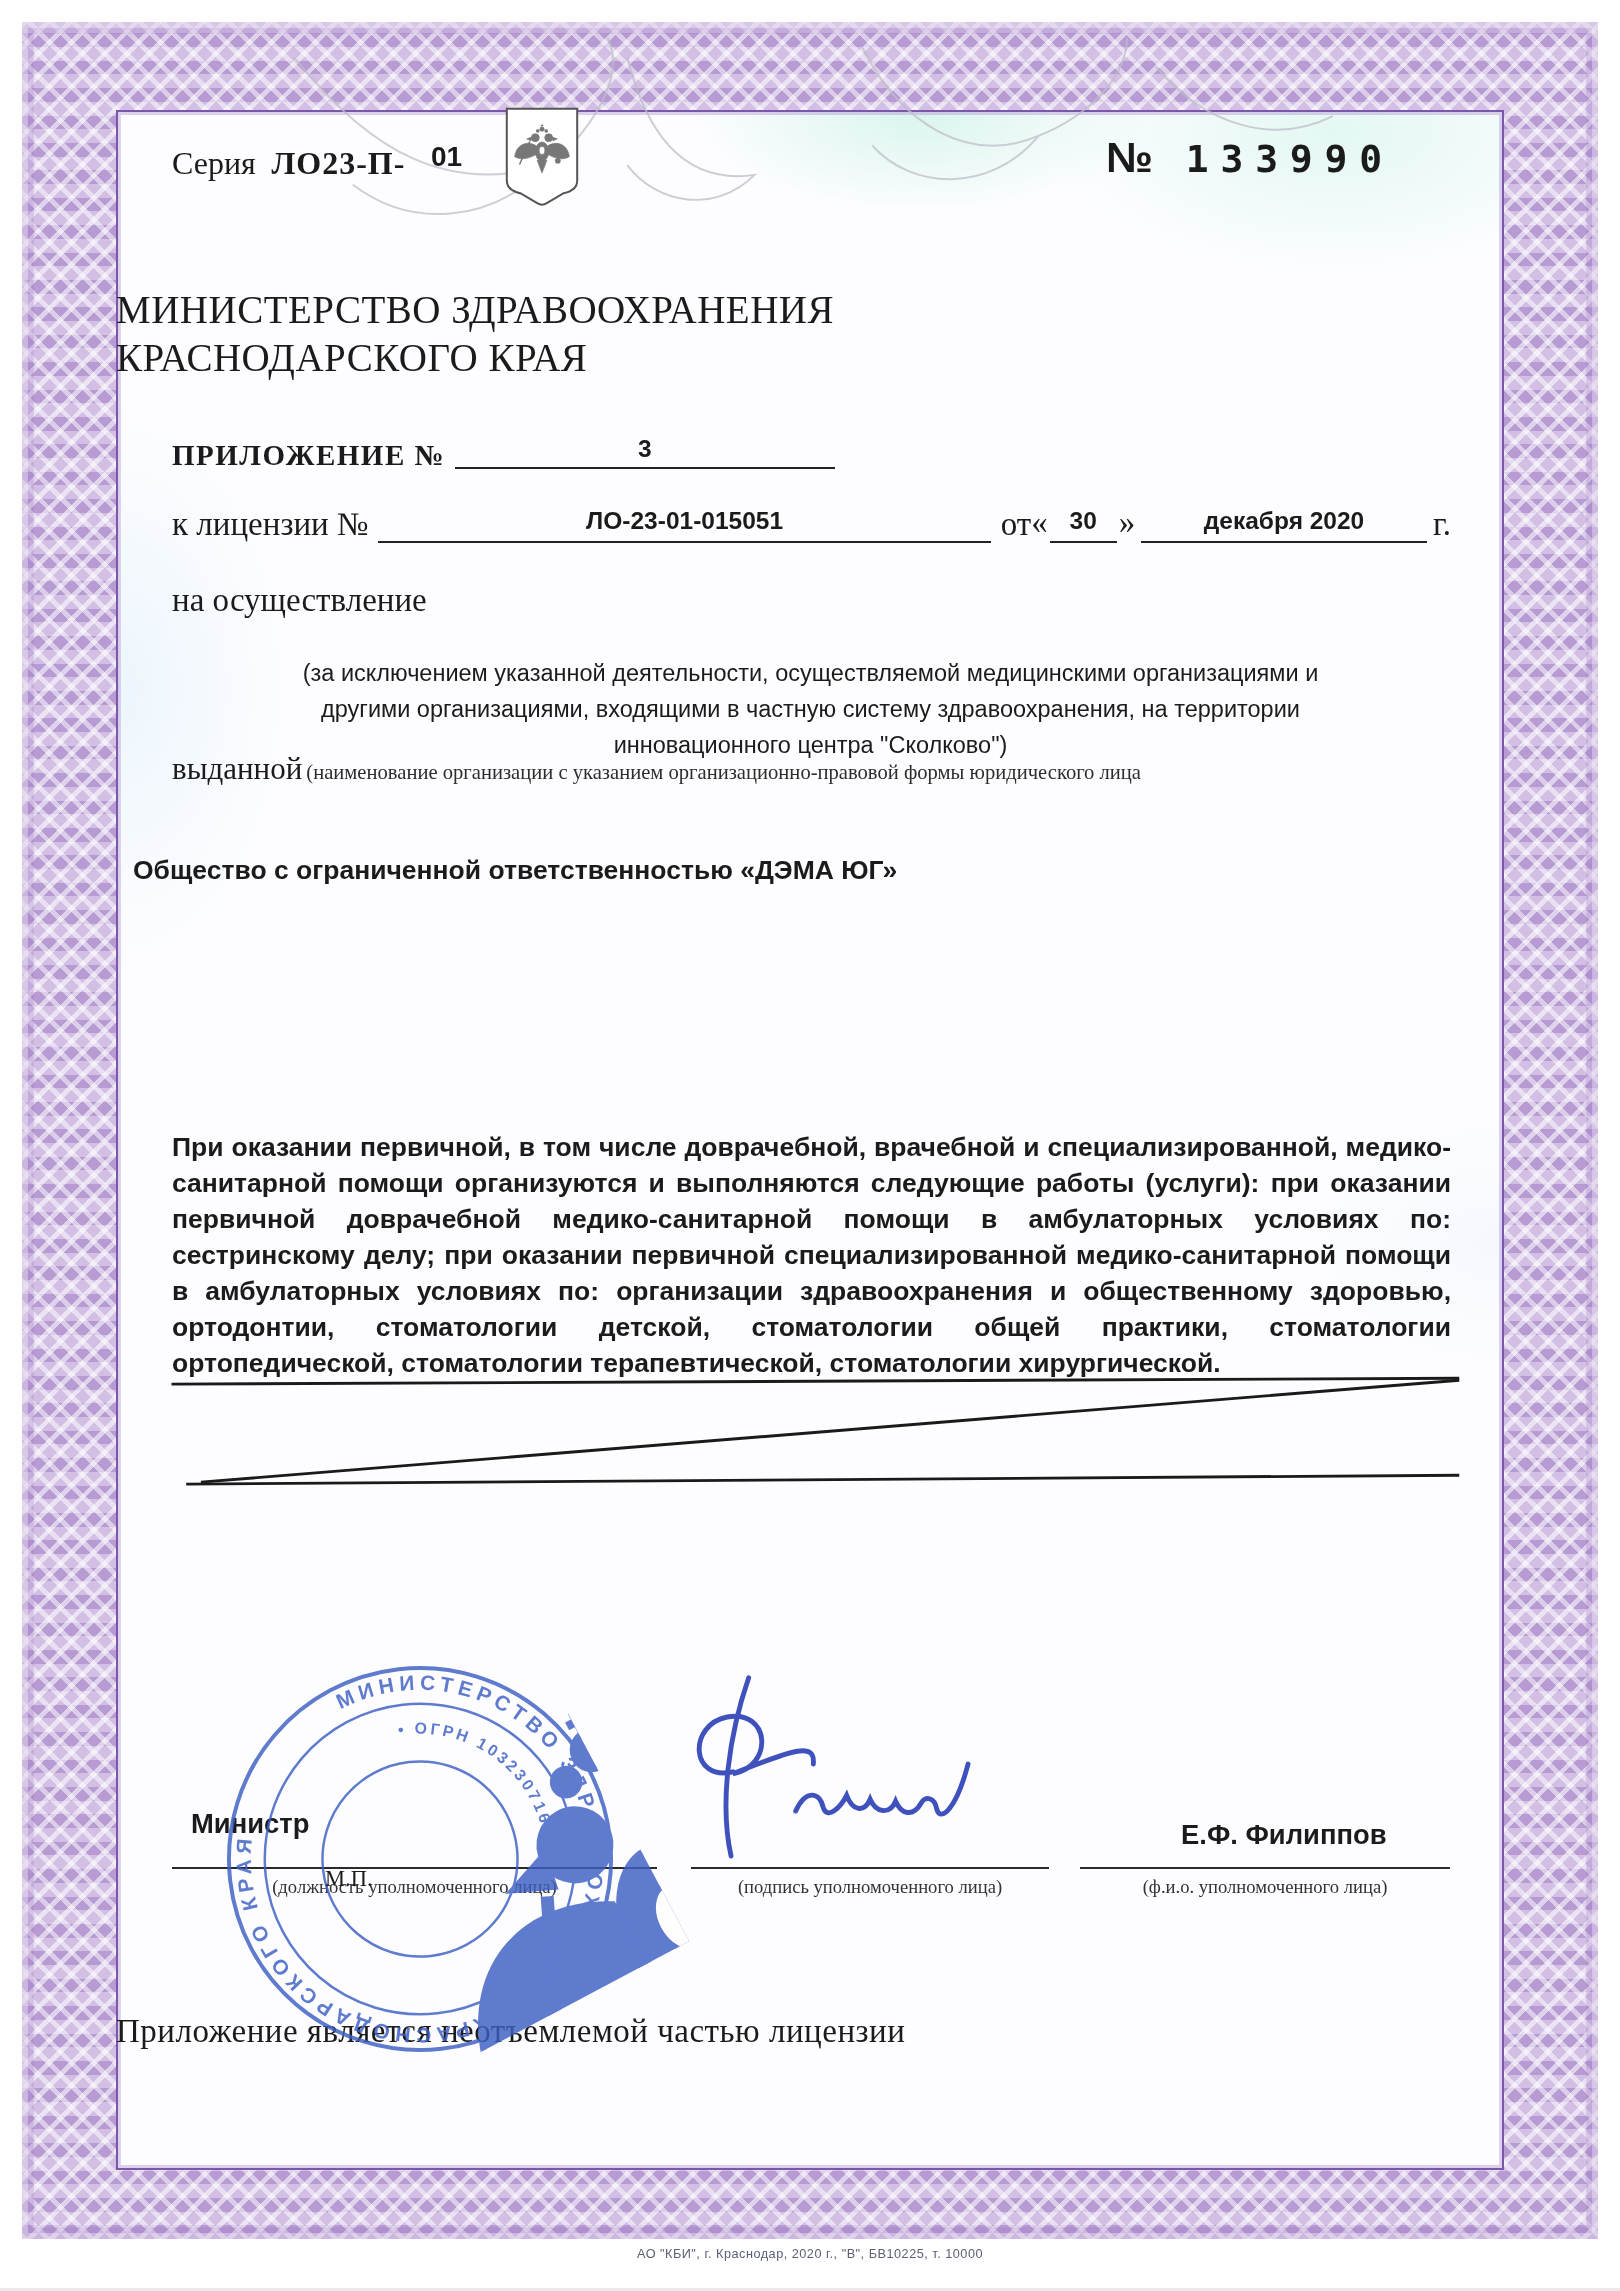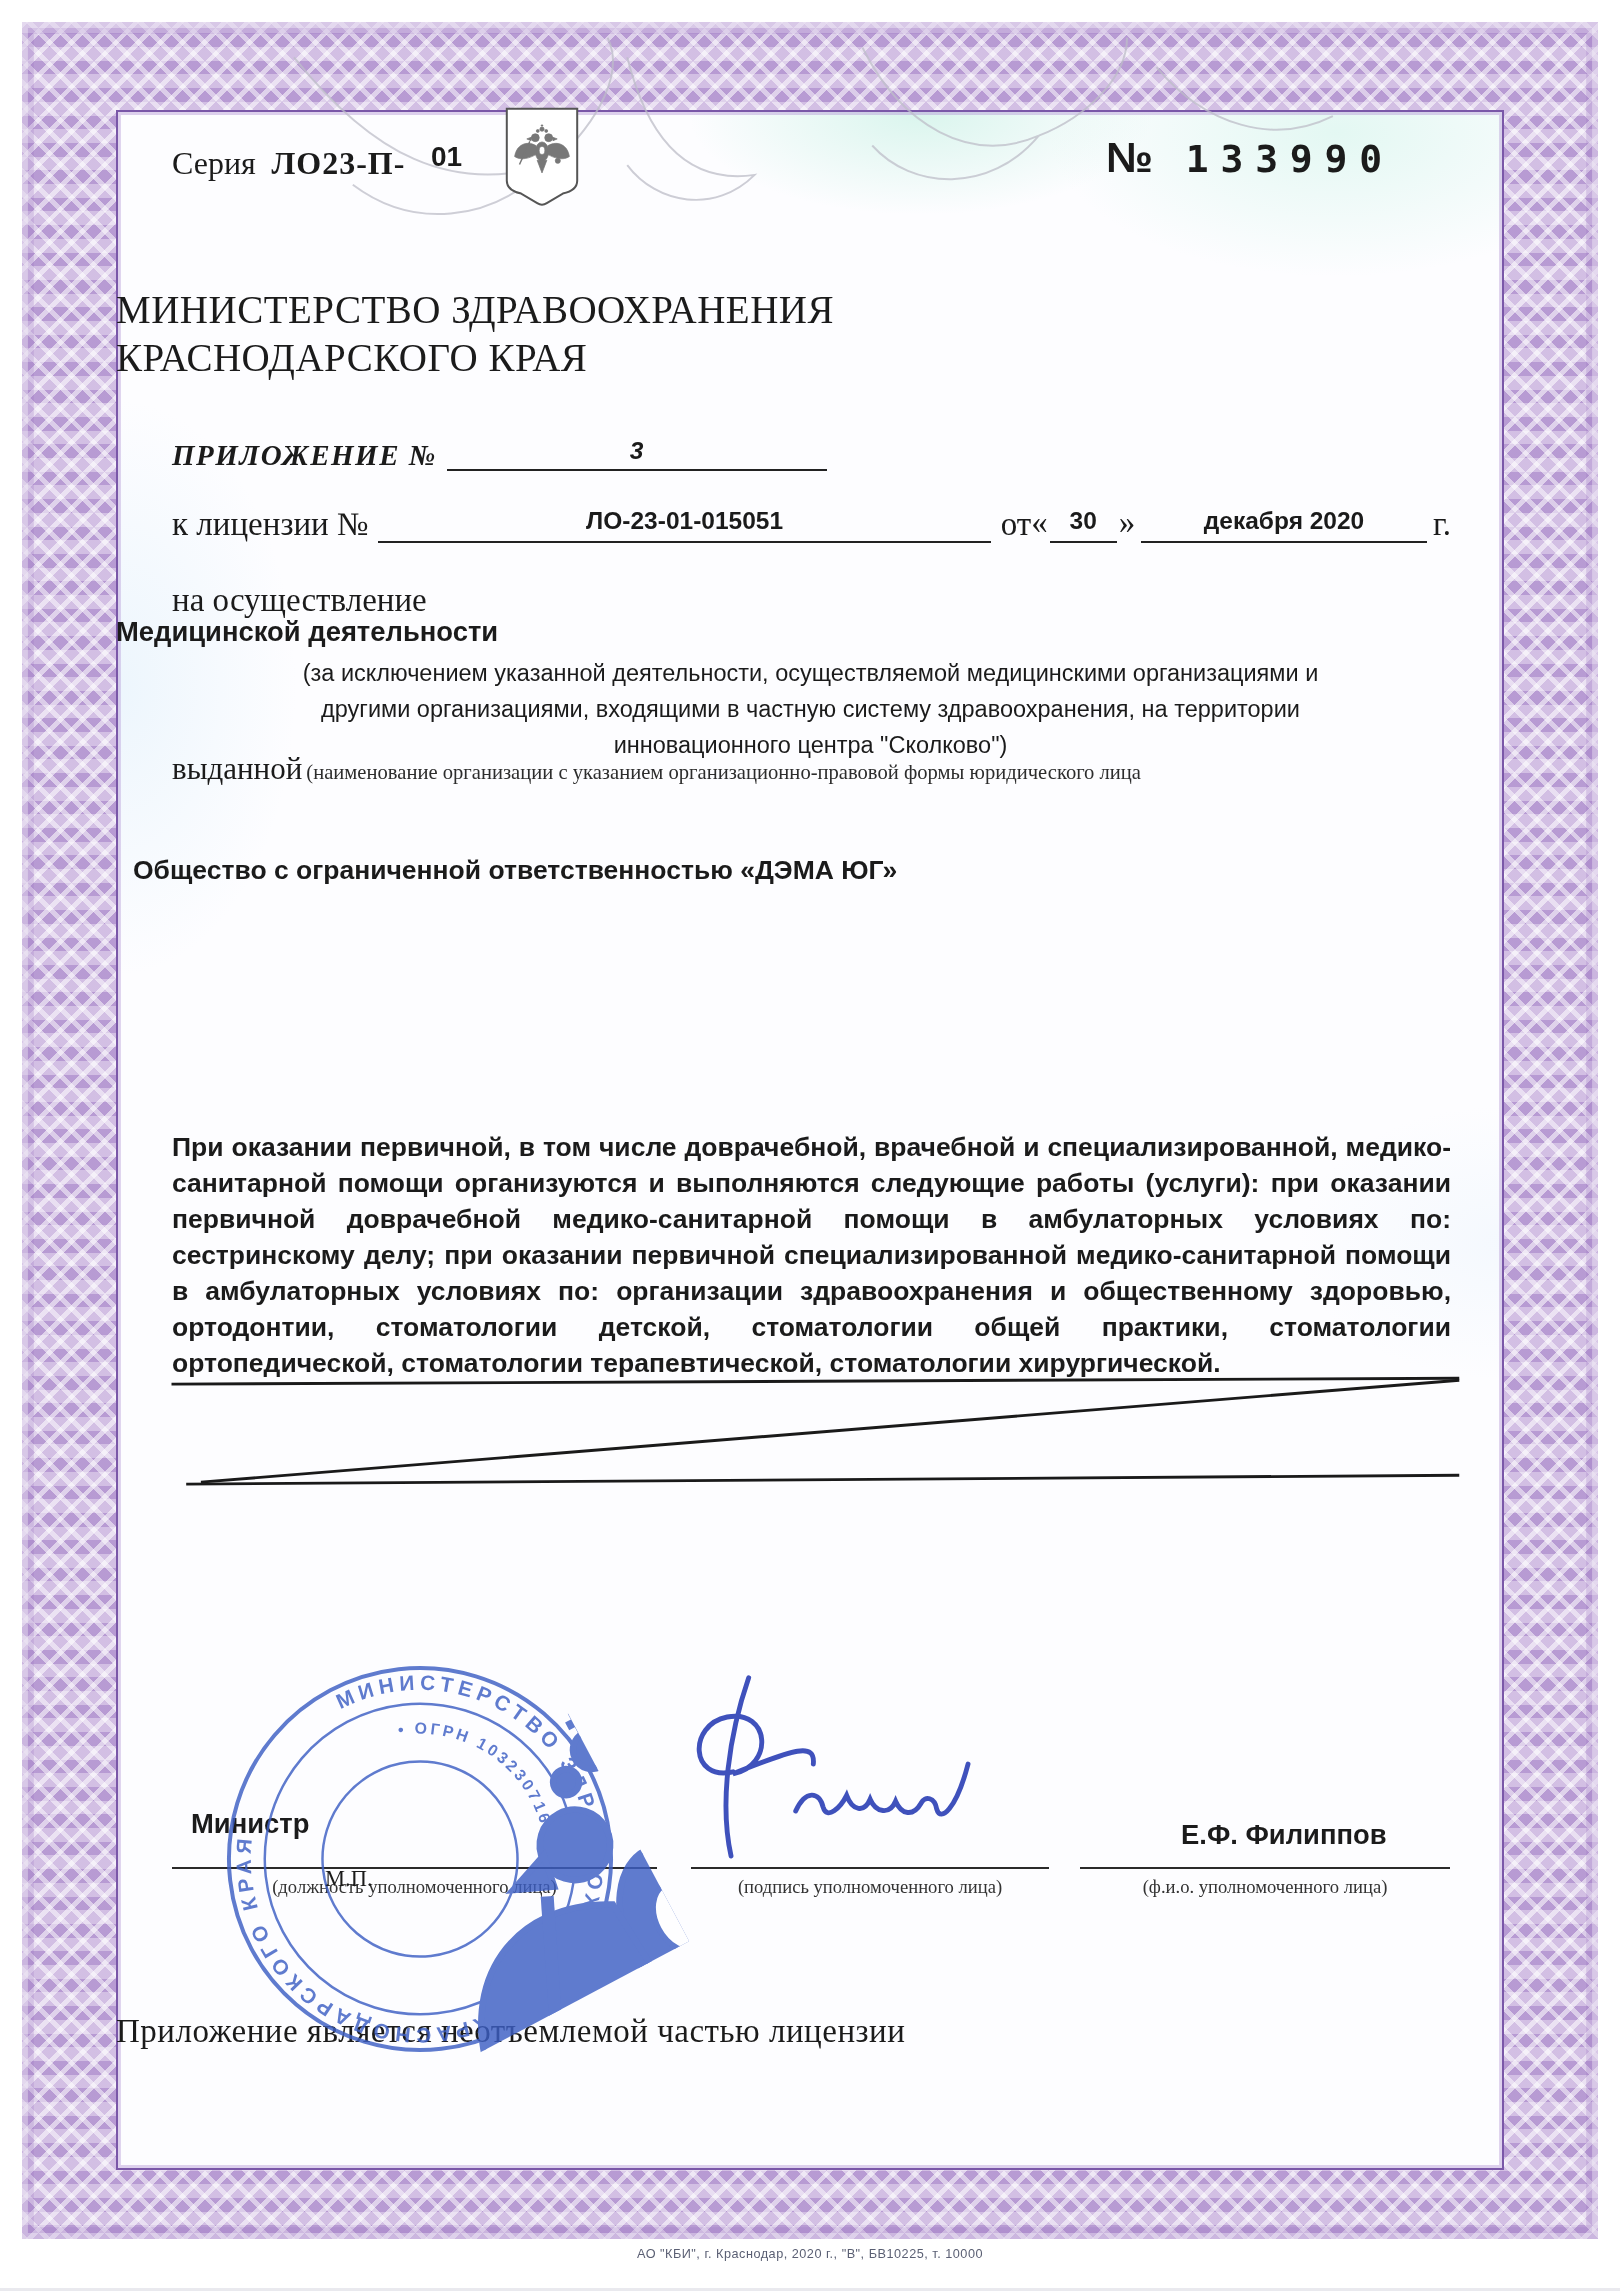--- a/index.html
+++ b/index.html
@@ -34,21 +34,21 @@
   .series-row .code{font-weight:700;margin-left:15.7px;letter-spacing:1px;}
   .series-row .typed{font-family:"Liberation Sans", sans-serif;font-size:28px;font-weight:600;
                      margin-left:25.5px;transform:translateY(-7.8px);}
   .crest{left:502px;top:104px;width:80px;height:104px;color:#777;}
   .docnum{left:1106px;top:137px;display:flex;align-items:flex-start;}
   .docnum .sign{font-family:"Liberation Sans", sans-serif;font-weight:700;font-size:42px;line-height:1;}
   .docnum .val{font-family:"DejaVu Sans Mono", monospace;font-weight:700;font-size:38px;line-height:1;
                letter-spacing:11.8px;margin-left:33px;margin-top:2.9px;}
   .ministry{top:286px;font-size:39px;line-height:48px;letter-spacing:0.5px;}
   
-  .annex-row{left:172px;top:439px;display:flex;align-items:center;font-style:italic;}
+  .annex-row{left:172px;top:439px;display:flex;align-items:flex-start;}
   .annex-row .lbl{font-size:29px;font-weight:700;letter-spacing:1.5px;}
   .annex-row .blank{width:380px;margin-left:9.8px;}
   .license-row{left:172px;top:504px;width:1279px;display:flex;align-items:flex-end;font-size:33px;}
   .license-row .blank.num{flex:1 1 auto;margin:0 9.8px;}
   .license-row .blank.day{width:67px;margin:0 2px;}
   .license-row .blank.my{width:286px;margin:0 5.9px;}
   .license-row .q{transform:translateY(-2px);}
   
   .carry{left:172px;top:582px;font-size:33px;}
   .act-title{top:616px;font-family:"Liberation Sans", sans-serif;font-weight:700;font-size:27.4px;}
@@ -154,21 +154,20 @@
     <span class="blank num"><span class="typed">ЛО-23-01-015051</span></span>
     <span>от</span>
     <span class="q">«</span>
     <span class="blank day"><span class="typed">30</span></span>
     <span class="q">»</span>
     <span class="blank my"><span class="typed">декабря 2020</span></span>
     <span>г.</span>
   </div>
 
   <div class="abs carry">на осуществление</div>
-  <div class="abs center act-title">Медицинской деятельности</div>
   <div class="abs exception">(за исключением указанной деятельности, осуществляемой медицинскими организациями и другими организациями, входящими в частную систему здравоохранения, на территории инновационного центра "Сколково")</div>
 
   <div class="abs issued">
     <div>
       <span class="lead">выданной</span>
       <span class="note">(наименование организации с указанием организационно-правовой формы юридического лица</span>
     </div>
   </div>
 
   <div class="abs center org">Общество с ограниченной ответственностью «ДЭМА ЮГ»</div>

